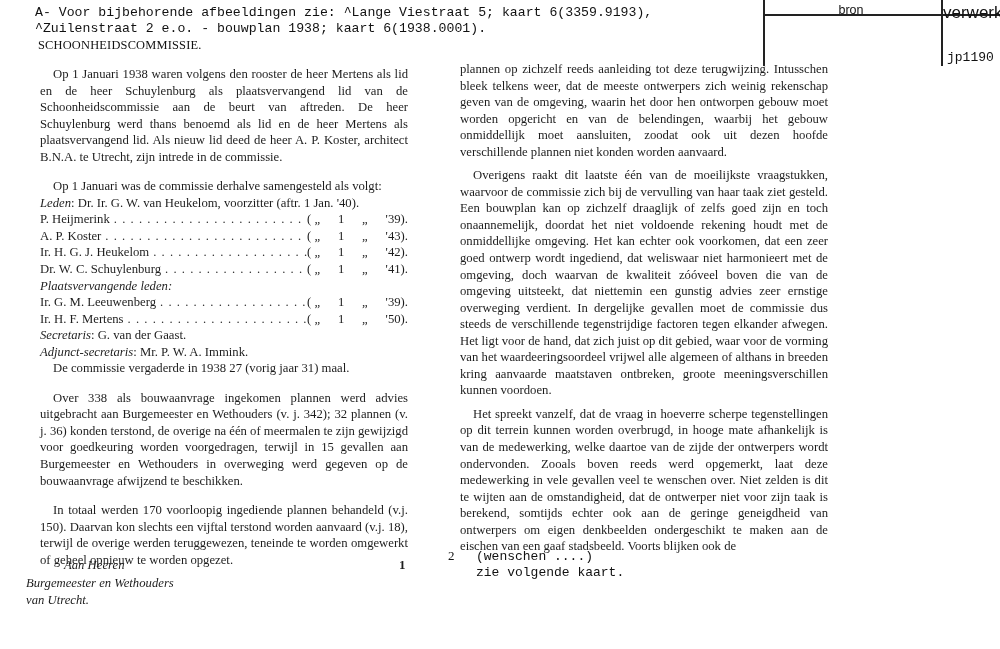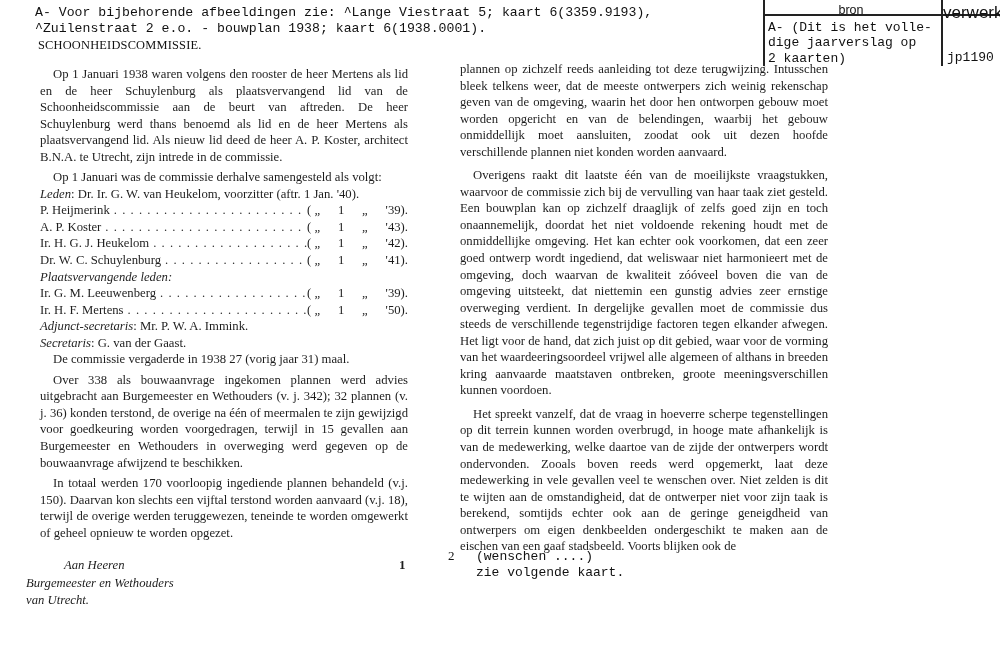--- a/index.html
+++ b/index.html
@@ -40,21 +40,21 @@
   }
 
   
   .col {
     position:absolute; font-size:12.7px; line-height:16.55px; color:#1d1d1d;
   }
   #col-left { left:40px; top:66px; width:368px; }
   #col-right { left:460px; top:61px; width:368px; }
   .col p { margin:0; text-align:justify; text-align-last:left; }
   .col p.indent { text-indent:13px; }
-  .col p.gap { margin-top:4px; }
+  .col p.gap { margin-top:13px; }
   .col p.pg-gap { margin-top:7px; }
 
   .member { display:flex; white-space:nowrap; }
   .member .nm { flex:0 0 auto; }
   .member .dots { flex:1 1 auto; overflow:hidden; white-space:nowrap; letter-spacing:5.2px; padding-left:4px; color:#333; }
   .member .tl { flex:0 0 auto; width:101px; display:flex; justify-content:space-between; }
   .ital { font-style:italic; }
 
   #addressee { position:absolute; left:26px; top:557px; font-size:12.7px; line-height:17.5px; font-style:italic; }
   #addressee .l1 { padding-left:38px; }
@@ -71,23 +71,20 @@
 <div id="ref1" class="ref-line mono">A- Voor bijbehorende afbeeldingen zie: ^Lange Viestraat 5; kaart 6(3359.9193),</div>
 <div id="ref2" class="ref-line mono">^Zuilenstraat 2 e.o. - bouwplan 1938; kaart 6(1938.0001).</div>
 <div id="heading" class="serif">SCHOONHEIDSCOMMISSIE.</div>
 
 <div id="bron-box">
   <div class="vline" style="left:0; height:66px;"></div>
   <div class="vline" style="left:178px; height:66px;"></div>
   <div class="hline" style="left:0; top:14px; width:237px;"></div>
   <div id="bron-header" class="sans">bron</div>
   <div id="verwerkt-header" class="sans">verwerkt</div>
-  <div id="bron-text" class="mono">A- (Dit is het volle-
-dige jaarverslag op
-2 kaarten)</div>
   <div id="verwerkt-code" class="mono">jp1190</div>
 </div>
 
 <div id="col-left" class="col serif">
   <p class="indent">Op 1 Januari 1938 waren volgens den rooster de heer Mertens als lid en de heer Schuylenburg als plaatsvervangend lid van de Schoonheidscommissie aan de beurt van aftreden. De heer Schuylenburg werd thans benoemd als lid en de heer Mertens als plaatsvervangend lid. Als nieuw lid deed de heer A. P. Koster, architect B.N.A. te Utrecht, zijn intrede in de commissie.</p>
   <p class="indent gap">Op 1 Januari was de commissie derhalve samengesteld als volgt:</p>
   <div style="white-space:nowrap;font-family:Liberation Serif, serif;">
     <span class="ital">Leden</span><span>: Dr. Ir. G. W. van Heukelom, voorzitter (aftr. 1 Jan. '40).</span>
   </div>
   <div id="members-list">
@@ -149,24 +146,24 @@
         <span class="dots">........................................</span>
         <span class="tl">
           <span>( „</span>
           <span>1</span>
           <span>„</span>
           <span>'50).</span>
         </span>
       </div>
     </div>
   <div>
-    <span class="ital">Adjunct-secretaris</span><span>: Mr. P. W. A. Immink.</span>
+    <span class="ital">Secretaris</span><span>: G. van der Gaast.</span>
   </div>
   <div>
-    <span class="ital">Secretaris</span><span>: G. van der Gaast.</span>
+    <span class="ital">Adjunct-secretaris</span><span>: Mr. P. W. A. Immink.</span>
   </div>
   <p class="indent">De commissie vergaderde in 1938 27 (vorig jaar 31) maal.</p>
   <p class="indent gap">Over 338 als bouwaanvrage ingekomen plannen werd advies uitgebracht aan Burgemeester en Wethouders (v. j. 342); 32 plannen (v. j. 36) konden terstond, de overige na één of meermalen te zijn gewijzigd voor goedkeuring worden voorgedragen, terwijl in 15 gevallen aan Burgemeester en Wethouders in overweging werd gegeven op de bouwaanvrage afwijzend te beschikken.</p>
   <p class="indent gap">In totaal werden 170 voorloopig ingediende plannen behandeld (v.j. 150). Daarvan kon slechts een vijftal terstond worden aanvaard (v.j. 18), terwijl de overige werden teruggewezen, teneinde te worden omgewerkt of geheel opnieuw te worden opgezet.</p>
 </div>
 
 <div id="addressee" class="serif">
   <div class="l1">Aan Heeren</div>
   <div>Burgemeester en Wethouders</div>
   <div>van Utrecht.</div>

